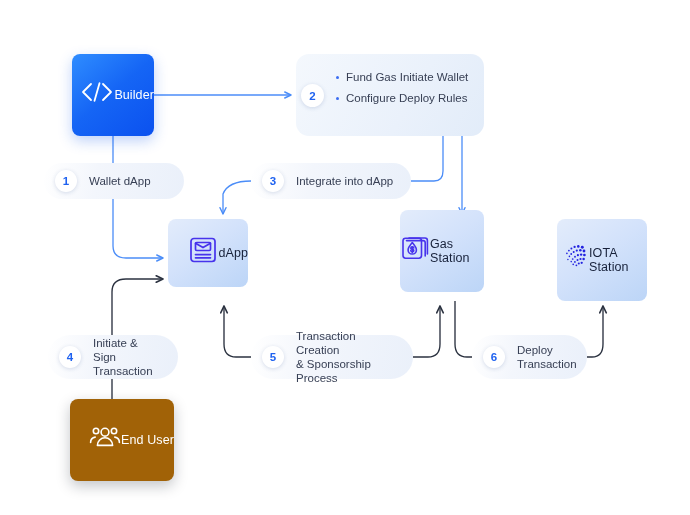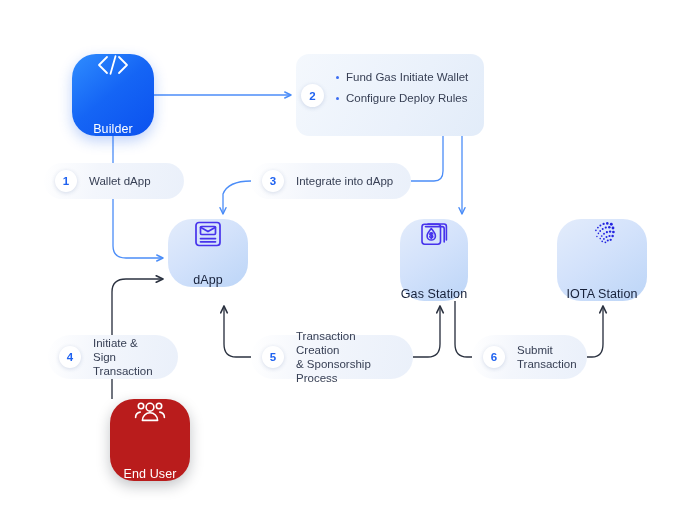--- a/index.html
+++ b/index.html
@@ -8,49 +8,48 @@
     background:#ffffff;
     font-family:"Liberation Sans", sans-serif;
     overflow:hidden;
   }
   #canvas{position:relative;width:690px;height:515px;}
   #wires{position:absolute;left:0;top:0;width:690px;height:515px;}
 
   
   .node{
     position:absolute;
-    border-radius:24px;
-    display:flex;flex-direction:column;
-    align-items:center;justify-content:space-between;
+    border-radius:8px;
+    display:flex;
+    align-items:center;justify-content:flex-end;
     box-sizing:border-box;
     z-index:3;
   }
   .node .ico{display:flex;align-items:center;justify-content:center;margin-bottom:7px;}
   .node .cap{font-size:12.5px;letter-spacing:.1px;}
 
   .node-builder{
     left:72px;top:54px;width:82px;height:82px;
     background:linear-gradient(140deg,#2f8dff 0%,#1565f5 48%,#0b51ef 100%);
     box-shadow:0 5px 14px rgba(24,95,235,.28);
   }
   .node-builder .cap{color:#ffffff;font-size:12.5px;}
 
   .node-light{
     background:linear-gradient(145deg,#e3ecfb 0%,#d3e2fb 45%,#bcd5f7 100%);
   }
   .node-light .cap{color:#17213a;}
   .node-dapp{left:168px;top:219px;width:80px;height:68px;}
-  .node-gas{left:400px;top:219px;width:68px;height:82px;}
+  .node-gas{left:400px;top:210px;width:84px;height:82px;}
   .node-iota{left:557px;top:219px;width:90px;height:82px;}
 
   .node-enduser{
-    left:70px;top:399px;width:80px;height:82px;
-    background:#b91c1c;
+    left:70px;top:399px;width:104px;height:82px;
+    background:#a16207;
     box-shadow:0 5px 14px rgba(16,22,34,.25);
-    margin-left:40px;
   }
   .node-enduser .cap{color:#ffffff;}
 
   
   .pill{
     position:absolute;
     display:flex;align-items:center;
     border-radius:22px;
     background:linear-gradient(100deg,#ffffff 0%,#f3f6fc 38%,#eaf0fa 100%);
     box-sizing:border-box;
@@ -187,21 +186,21 @@
   </div>
 
   <div class="pill pill-5">
     <span class="num">5</span>
     <span class="txt">Transaction Creation
 &amp; Sponsorship Process</span>
   </div>
 
   <div class="pill pill-6">
     <span class="num">6</span>
-    <span class="txt">Submit
+    <span class="txt">Deploy
 Transaction</span>
   </div>
 
   <div class="node node-light node-dapp">
     <span class="ico">
       <svg width="30" height="30" viewBox="0 0 30 30" fill="none" stroke="#4733ec" stroke-width="1.7" stroke-linecap="round" stroke-linejoin="round">
         <rect x="3" y="3.5" width="24" height="23" rx="3"></rect>
         <rect x="7.5" y="7.5" width="15" height="8" rx="1.2"></rect>
         <path d="M7.5,8.2 L15,12.6 L22.5,8.2"></path>
         <path d="M7.5,19.6 H22.5"></path>

